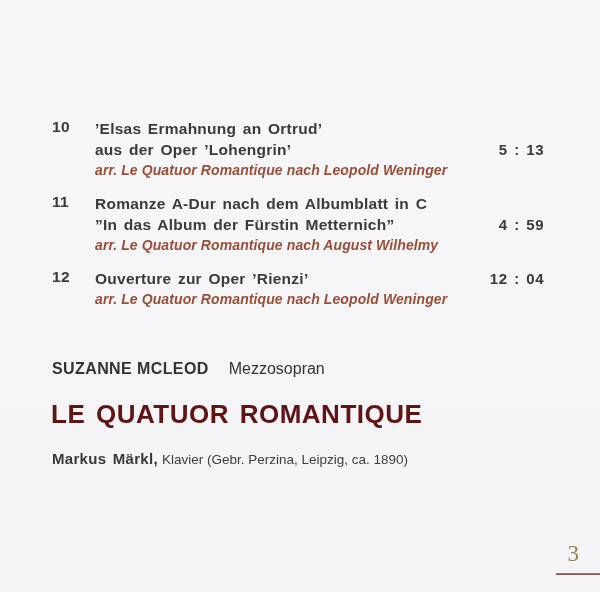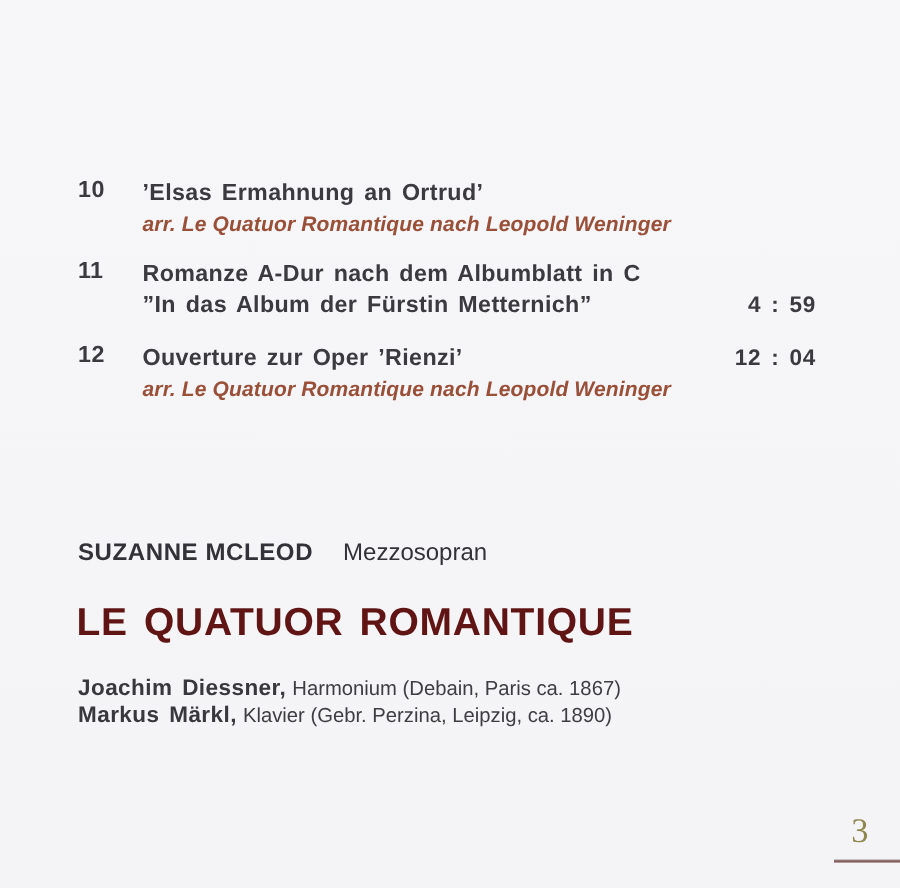--- a/index.html
+++ b/index.html
@@ -95,34 +95,39 @@
 <div class="page">
 
   <div class="tracks">
 
     <div class="track">
       <div class="track-num">10</div>
       <div class="track-body">
         <div class="title-row">
           <span>’Elsas Ermahnung an Ortrud’</span>
         </div>
+        <div class="title-row">
+          <span>aus der Oper ’Lohengrin’</span>
+          <span class="duration">5 : 13</span>
+        </div>
         <div class="arr">arr. Le Quatuor Romantique nach Leopold Weninger</div>
       </div>
     </div>
 
     <div class="track">
       <div class="track-num">11</div>
       <div class="track-body">
         <div class="title-row">
           <span>Romanze A-Dur nach dem Albumblatt in C</span>
         </div>
         <div class="title-row">
           <span>”In das Album der Fürstin Metternich”</span>
           <span class="duration">4 : 59</span>
         </div>
+        <div class="arr">arr. Le Quatuor Romantique nach August Wilhelmy</div>
       </div>
     </div>
 
     <div class="track">
       <div class="track-num">12</div>
       <div class="track-body">
         <div class="title-row">
           <span>Ouverture zur Oper ’Rienzi’</span>
           <span class="duration">12 : 04</span>
         </div>
@@ -133,23 +138,20 @@
   </div>
 
   <div class="singer">
     <span class="name">SUZANNE MCLEOD</span><span class="role">Mezzosopran</span>
   </div>
 
   <div class="ensemble">LE QUATUOR ROMANTIQUE</div>
 
   <div class="performers">
     <div class="performer">
-      <span class="pname">Joachim Diessner,</span><span class="pdetails">Harmonium (Debain, Paris ca. 1867)</span>
-    </div>
-    <div class="performer">
       <span class="pname">Markus Märkl,</span><span class="pdetails">Klavier (Gebr. Perzina, Leipzig, ca. 1890)</span>
     </div>
   </div>
 
   <div class="page-number">3</div>
   <div class="footer-rule"></div>
 
 </div>
 
 </body></html>

